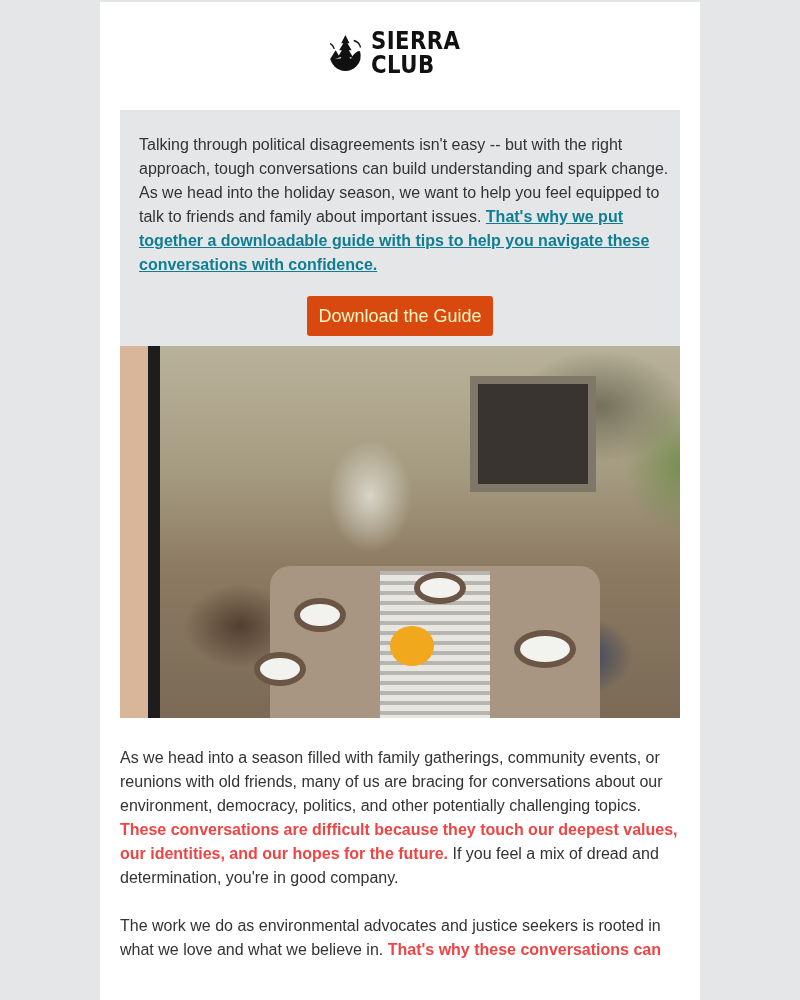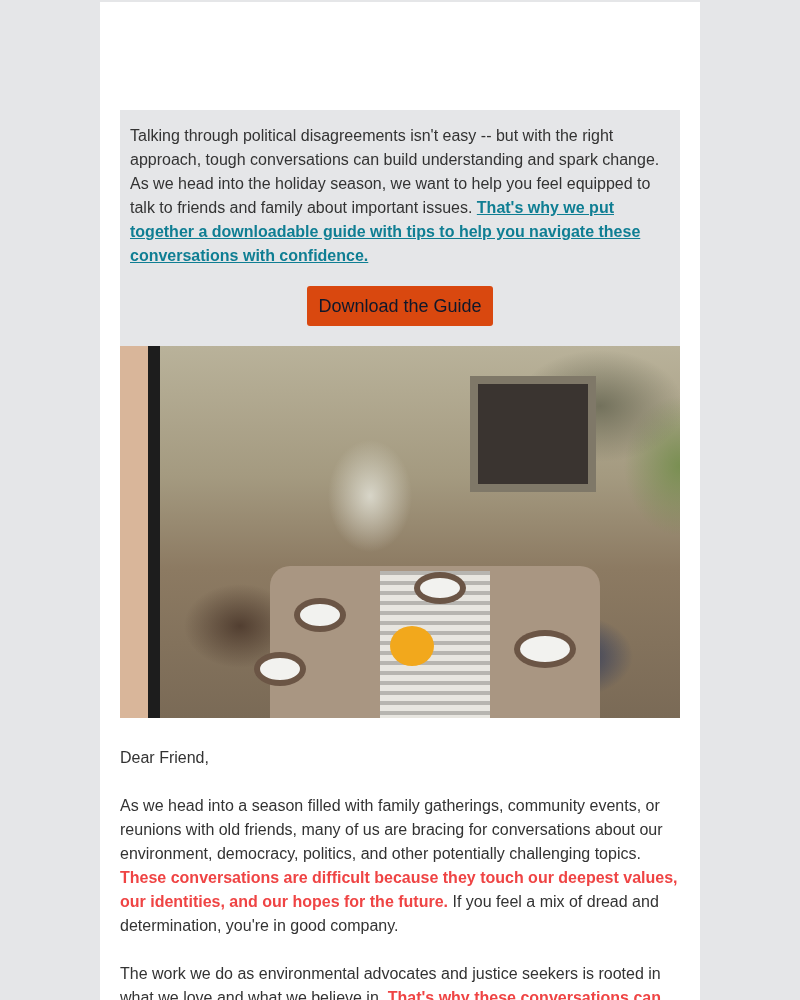--- a/index.html
+++ b/index.html
@@ -49,36 +49,36 @@
     background: #e5e6e8;
   }
   .intro-text {
     position: absolute;
     left: 10px;
     top: 14px;
     width: 540px;
     font-size: 16px;
     line-height: 24px;
     color: #333;
-    margin: 0;
+    margin: 9px;
   }
   .intro-text a {
     color: #0f7e93;
     font-weight: bold;
     text-decoration: underline;
   }
   .cta {
     position: absolute;
     left: 187px;
-    top: 176px;
+    top: 186px;
     width: 186px;
     height: 40px;
     background: #d9480f;
     border-radius: 3px;
-    color: #0f172a;
+    color: #fef9c3;
     font-size: 18px;
     line-height: 40px;
     text-align: center;
     cursor: pointer;
   }
   .hero {
     position: absolute;
     left: 20px;
     top: 344px;
     width: 560px;
@@ -142,37 +142,56 @@
     color: #333;
   }
   .body-text p { margin: 0 0 24px 0; }
   .body-text b { color: #ef4444; }
 </style>
 </head>
 <body>
 
 <div class="container">
 
+  <div class="logo">
+    <svg width="56" height="56" viewBox="0 0 56 56">
+      <clipPath id="c">
+          <circle cx="28" cy="32" r="22"></circle>
+        </clipPath>
+      <g clip-path="url(#c)">
+        <rect x="0" y="36" width="56" height="20" fill="#111"></rect>
+        <path d="M4 40 L14 24 L20 34 Z" fill="#111"></path>
+        <path d="M36 36 Q44 22 52 26 L52 40 Z" fill="#111"></path>
+      </g>
+      <path d="M28 2 L22 14 L25 14 L19 24 L23 24 L17 34 L22 34 L18 44 L38 44 L34 34 L39 34 L33 24 L37 24 L31 14 L34 14 Z" fill="#111"></path>
+      <rect x="26" y="44" width="4" height="8" fill="#111"></rect>
+      <path d="M40 10 Q48 12 50 20" stroke="#111" stroke-width="2" fill="none"></path>
+      <path d="M6 14 Q10 16 12 22" stroke="#111" stroke-width="2" fill="none"></path>
+    </svg>
+    <div class="logo-text">
+      <div>SIERRA</div>
+      <div>CLUB</div>
+    </div>
+  </div>
 
   <div class="intro-box">
     <p class="intro-text"><span>Talking through political disagreements isn't easy -- but with the right approach, tough conversations can build understanding and spark change. As we head into the holiday season, we want to help you feel equipped to talk to friends and family about important issues. </span><a href="#">That's why we put together a downloadable guide with tips to help you navigate these conversations with confidence.</a></p>
     <div class="cta">Download the Guide</div>
   </div>
 
   <div class="hero">
     <div class="window"></div>
     <div class="fireplace"></div>
     <div class="table"></div>
     <div class="runner"></div>
     <div class="plate" style="left:180px;top:258px;width:40px;height:22px;"></div>
     <div class="plate" style="left:300px;top:232px;width:40px;height:20px;"></div>
     <div class="plate" style="left:400px;top:290px;width:50px;height:26px;"></div>
     <div class="plate" style="left:140px;top:312px;width:40px;height:22px;"></div>
     <div class="juice"></div>
   </div>
 
   <div class="body-text">
-    <p>Dear Friend,</p>
     <p><span>As we head into a season filled with family gatherings, community events, or reunions with old friends, many of us are bracing for conversations about our environment, democracy, politics, and other potentially challenging topics. </span><b>These conversations are difficult because they touch our deepest values, our identities, and our hopes for the future.</b><span> If you feel a mix of dread and determination, you're in good company.</span></p>
     <p><span>The work we do as environmental advocates and justice seekers is rooted in what we love and what we believe in. </span><b>That's why these conversations can</b></p>
   </div>
 
 </div>
 
 </body></html>

